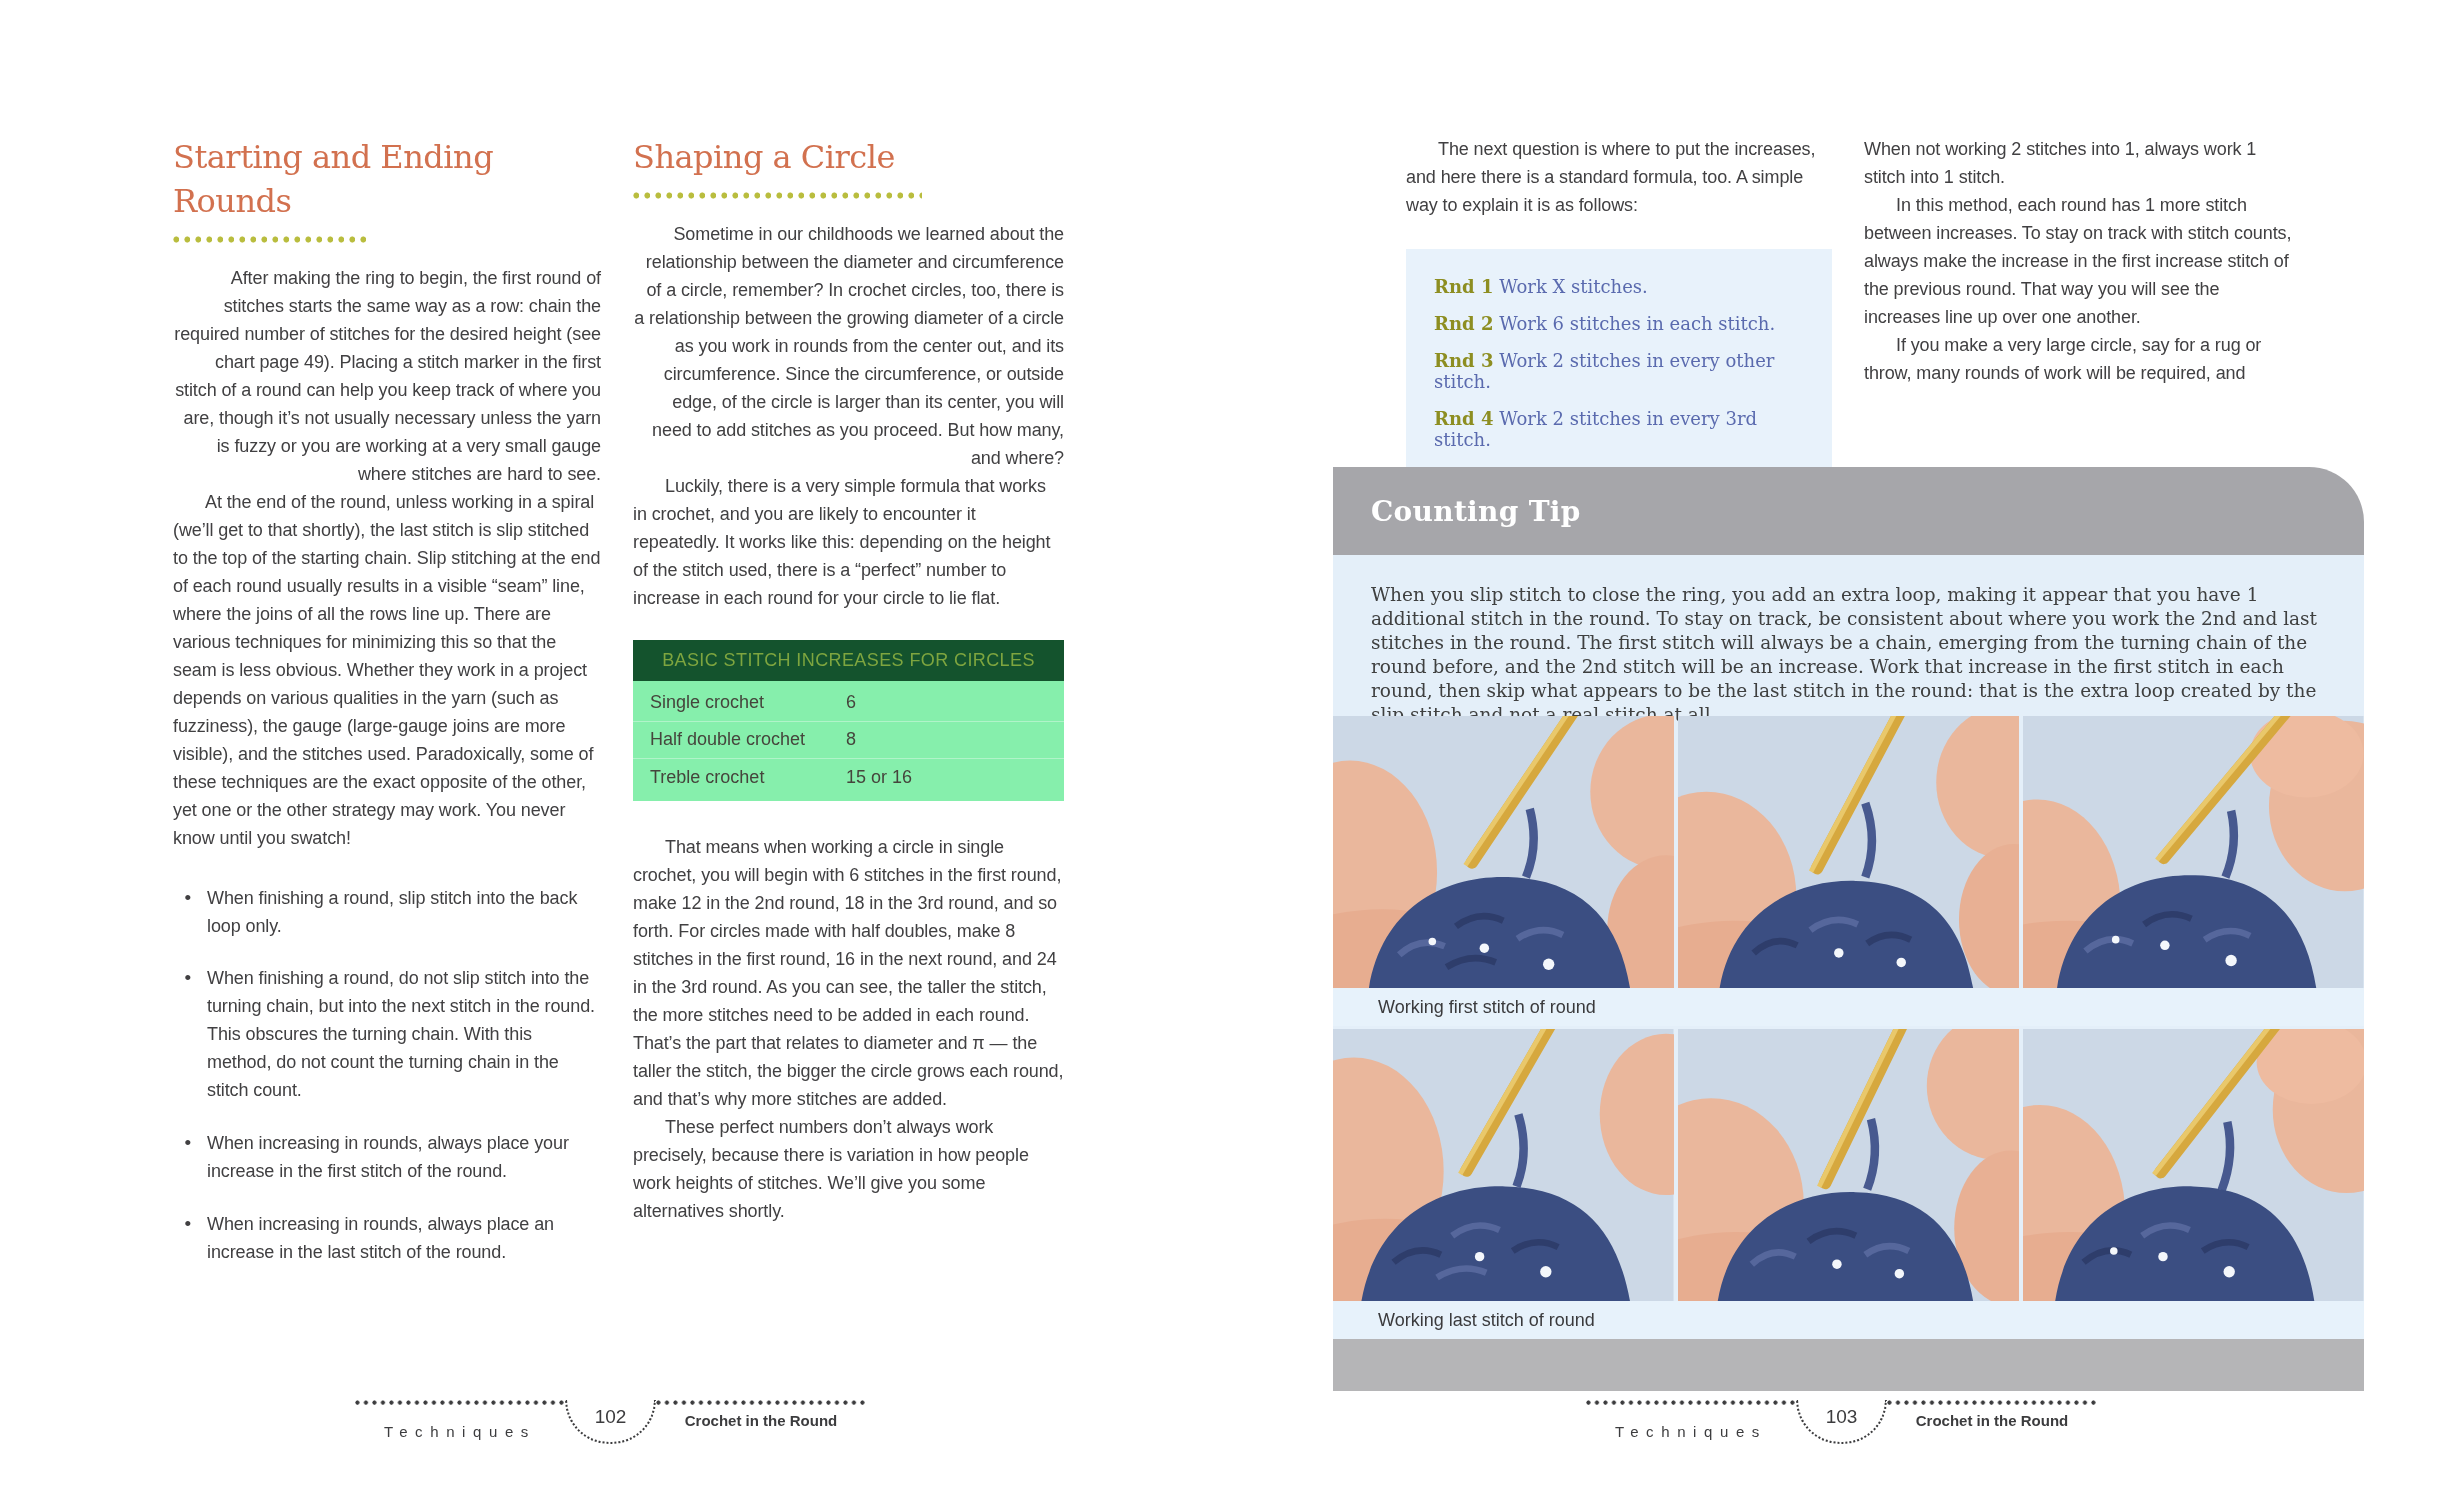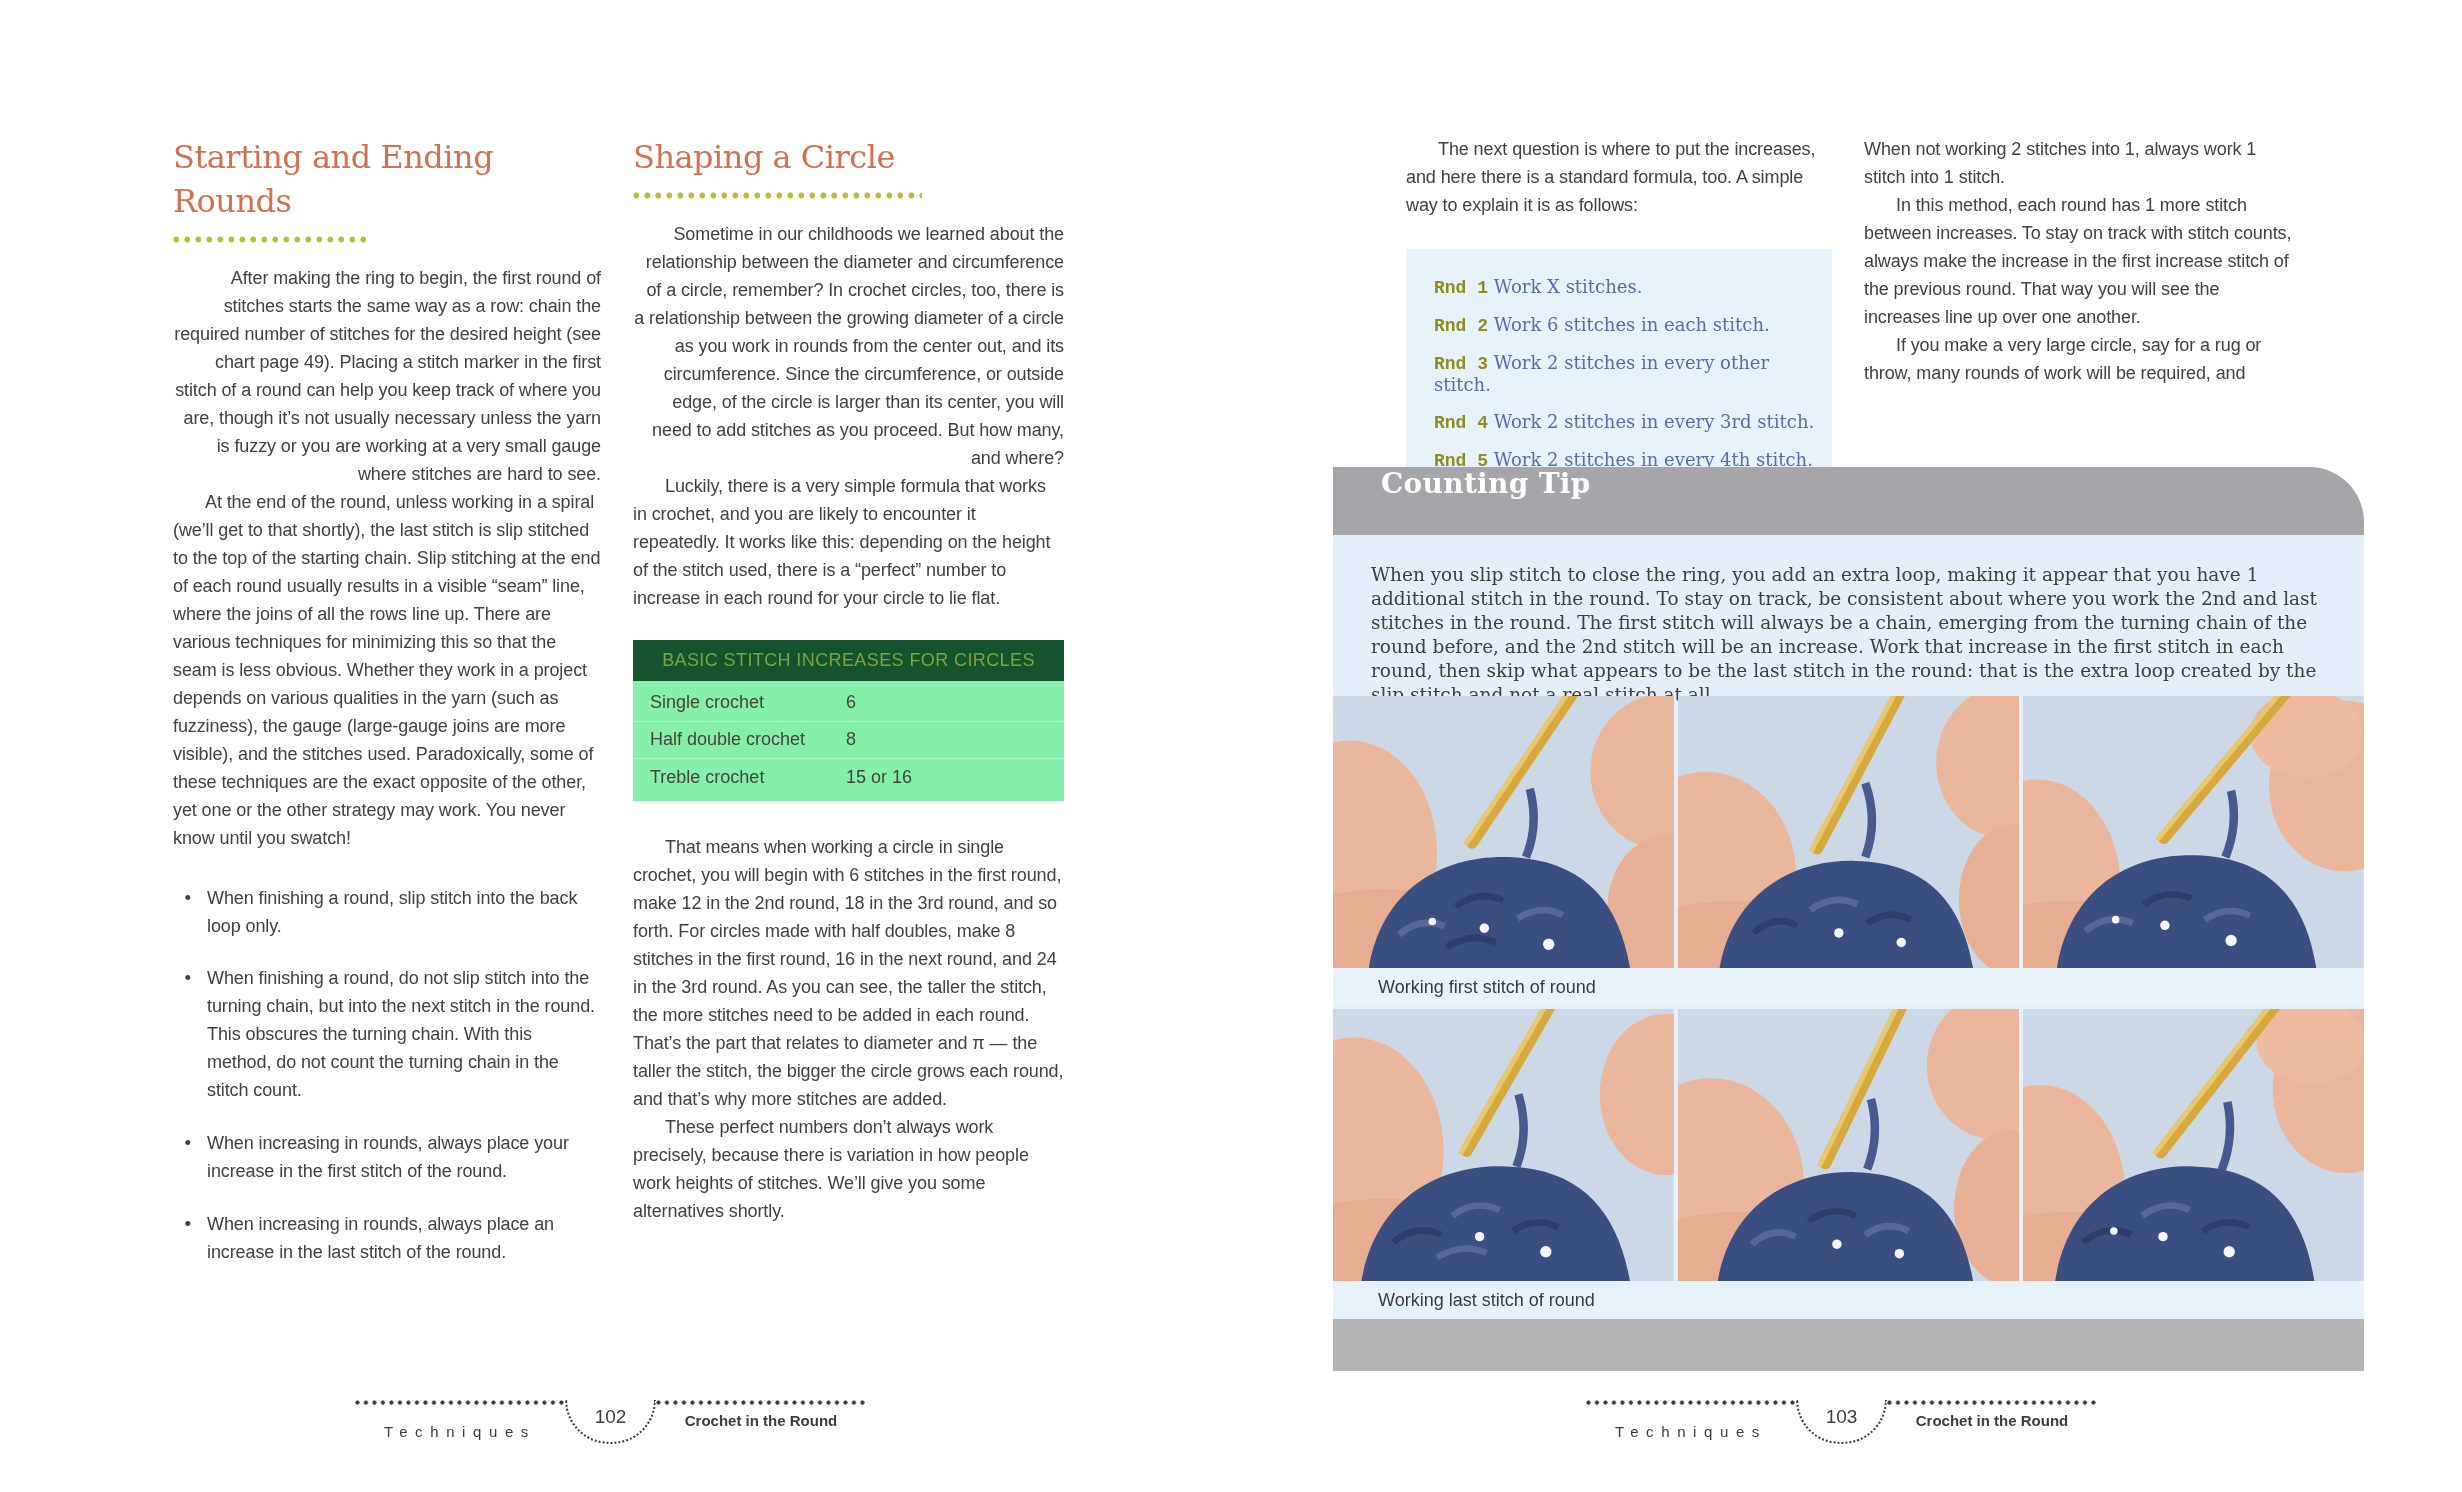--- a/index.html
+++ b/index.html
@@ -85,31 +85,31 @@
   .t-value { position:absolute; left:213px; top:7.6px; }
 
   
   .rndbox {
     margin-top:30px;
     background:#e8f2fb;
     padding:26.5px 17px 17px 28px;
     width:426px;
   }
   .rnd-row { font-family:"DejaVu Serif", serif; font-size:18px; margin-bottom:16px; }
-  .rnd-label { color:#8d8e21; font-weight:bold;font-family:Liberation Mono, monospace; }
+  .rnd-label { color:#8d8e21; font-weight:bold; }
   .rnd-text  { color:#5a6aae; }
 
   
   .tipbox { position:absolute; left:102px; top:467px; width:1031px; }
   .tip-header {
-    height:68px;
+    height:88px;
     background:#a6a6aa;
     border-radius:0 55px 0 0;
-    display:flex; align-items:flex-start;
-    padding-left:48px;
+    display:flex; align-items:center;
+    padding-left:38px;
   }
   .tip-title {
     font-family:"DejaVu Serif", serif;
     font-weight:bold;
     font-size:28px;
     color:#ffffff;
     letter-spacing:0.3px;
   }
   .tip-body {
     background:#e4eff9;

